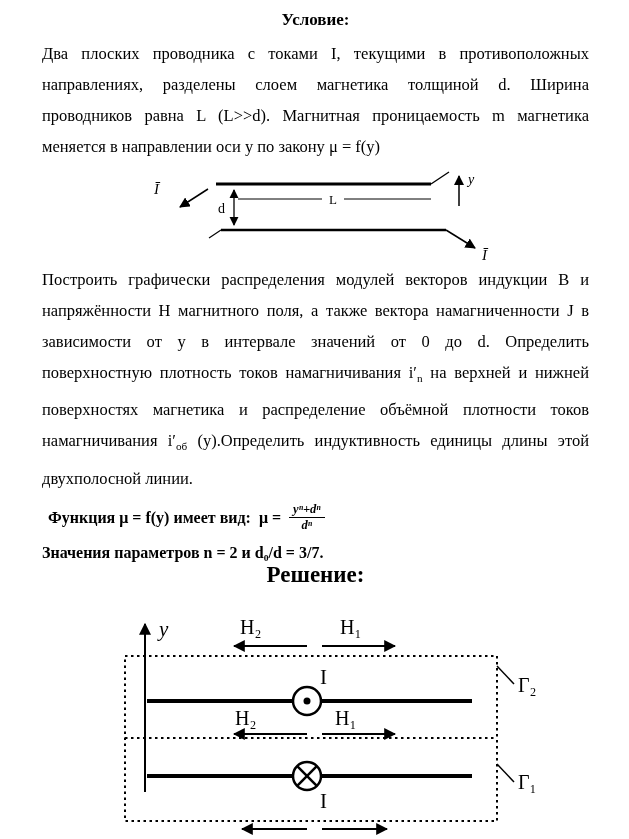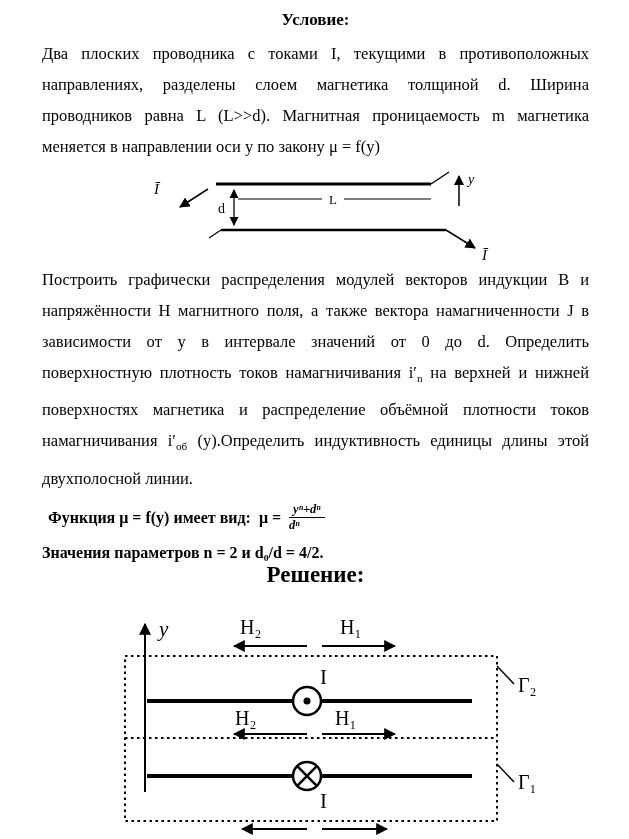--- a/index.html
+++ b/index.html
@@ -19,21 +19,21 @@
   .sub { font-size: 0.68em; vertical-align: sub; }
   .figure1-wrap { display: flex; justify-content: center; margin: 4px 0 2px 30px; }
   .figure2-wrap { margin: 8px 0 0 50px; }
   svg text { font-family: "Liberation Serif", serif; fill: #000; }
   .formula-line {
     margin-top: 8px; padding-left: 6px;
     font-weight: bold; font-size: 16px;
     display: flex; align-items: center; gap: 8px;
   }
   .fraction {
-    display: inline-flex; flex-direction: column; 
+    display: inline-flex; flex-direction: column; text-align: center;
     font-size: 12.5px; font-style: italic; font-weight: bold; line-height: 1.25;
   }
   .fraction .num { border-bottom: 1.5px solid #000; padding: 0 4px; }
   .params { margin-top: 10px; font-weight: bold; font-size: 16px; }
   .solution-heading {
     text-align: center; font-weight: bold; font-size: 23px;
   }
 </style>
 </head>
 <body>
@@ -80,21 +80,21 @@
 
   <div class="formula-line">
     <span>Функция μ = f(y) имеет вид:</span>
     <span class="italic">μ =</span>
     <span class="fraction">
       <span class="num">yⁿ+dⁿ</span>
       <span class="den">dⁿ</span>
     </span>
   </div>
 
-  <div class="params">Значения параметров n = 2 и d₀/d = 4/2.</div>
+  <div class="params">Значения параметров n = 2 и d₀/d = 3/7.</div>
 
   <div class="solution-heading">Решение:</div>
 
   <div class="figure2-wrap">
     <svg width="520" height="266" viewBox="0 0 520 266">
       <defs>
         <marker id="ah2" viewBox="0 0 10 10" refX="9" refY="5" markerWidth="6" markerHeight="6" orient="auto-start-reverse">
           <path d="M0,0 L10,5 L0,10 z" fill="#000"></path>
         </marker>
       </defs>

